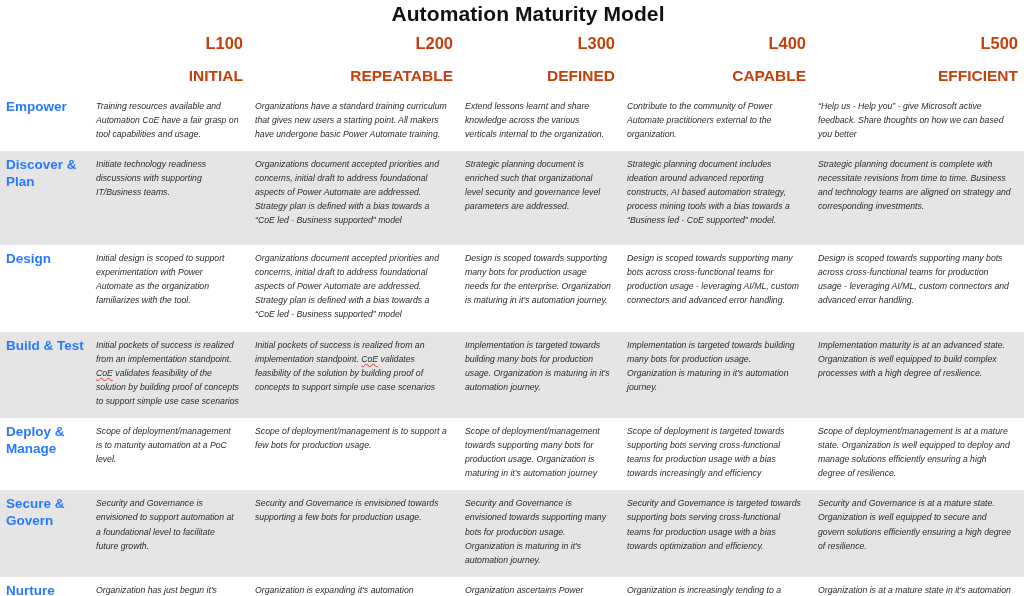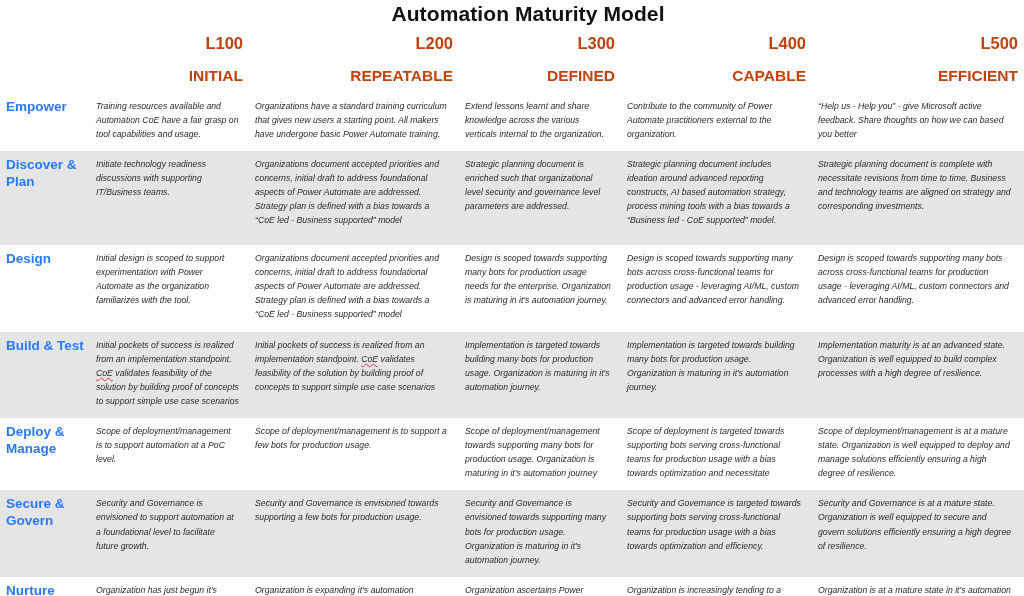--- a/index.html
+++ b/index.html
@@ -177,24 +177,24 @@
         <td class="rowlabel">Build &amp; Test</td>
         <td class="cell spellcheck-cell">Initial pockets of success is realized from an implementation standpoint. <span class="misspelled">CoE</span> validates feasibility of the solution by building proof of concepts to support simple use case scenarios</td>
         <td class="cell spellcheck-cell">Initial pockets of success is realized from an implementation standpoint. <span class="misspelled">CoE</span> validates feasibility of the solution by building proof of concepts to support simple use case scenarios</td>
         <td class="cell">Implementation is targeted towards building many bots for production usage. Organization is maturing in it's automation journey.</td>
         <td class="cell">Implementation is targeted towards building many bots for production usage. Organization is maturing in it's automation journey.</td>
         <td class="cell">Implementation maturity is at an advanced state. Organization is well equipped to build complex processes with a high degree of resilience.</td>
       </tr>
 
       <tr class="plain r-deploy">
         <td class="rowlabel">Deploy &amp; Manage</td>
-        <td class="cell">Scope of deployment/management is to support automation at a PoC level.</td>
+        <td class="cell">Scope of deployment/management is to maturity automation at a PoC level.</td>
         <td class="cell">Scope of deployment/management is to support a few bots for production usage.</td>
         <td class="cell">Scope of deployment/management towards supporting many bots for production usage. Organization is maturing in it's automation journey</td>
-        <td class="cell">Scope of deployment is targeted towards supporting bots serving cross-functional teams for production usage with a bias towards optimization and necessitate</td>
+        <td class="cell">Scope of deployment is targeted towards supporting bots serving cross-functional teams for production usage with a bias towards increasingly and efficiency</td>
         <td class="cell">Scope of deployment/management is at a mature state. Organization is well equipped to deploy and manage solutions efficiently ensuring a high degree of resilience.</td>
       </tr>
 
       <tr class="zebra r-secure">
         <td class="rowlabel">Secure &amp; Govern</td>
         <td class="cell">Security and Governance is envisioned to support automation at a foundational level to facilitate future growth.</td>
         <td class="cell">Security and Governance is envisioned towards supporting a few bots for production usage.</td>
         <td class="cell">Security and Governance is envisioned towards supporting many bots for production usage. Organization is maturing in it's automation journey.</td>
         <td class="cell">Security and Governance is targeted towards supporting bots serving cross-functional teams for production usage with a bias towards optimization and efficiency.</td>
         <td class="cell">Security and Governance is at a mature state. Organization is well equipped to secure and govern solutions efficiently ensuring a high degree of resilience.</td>

